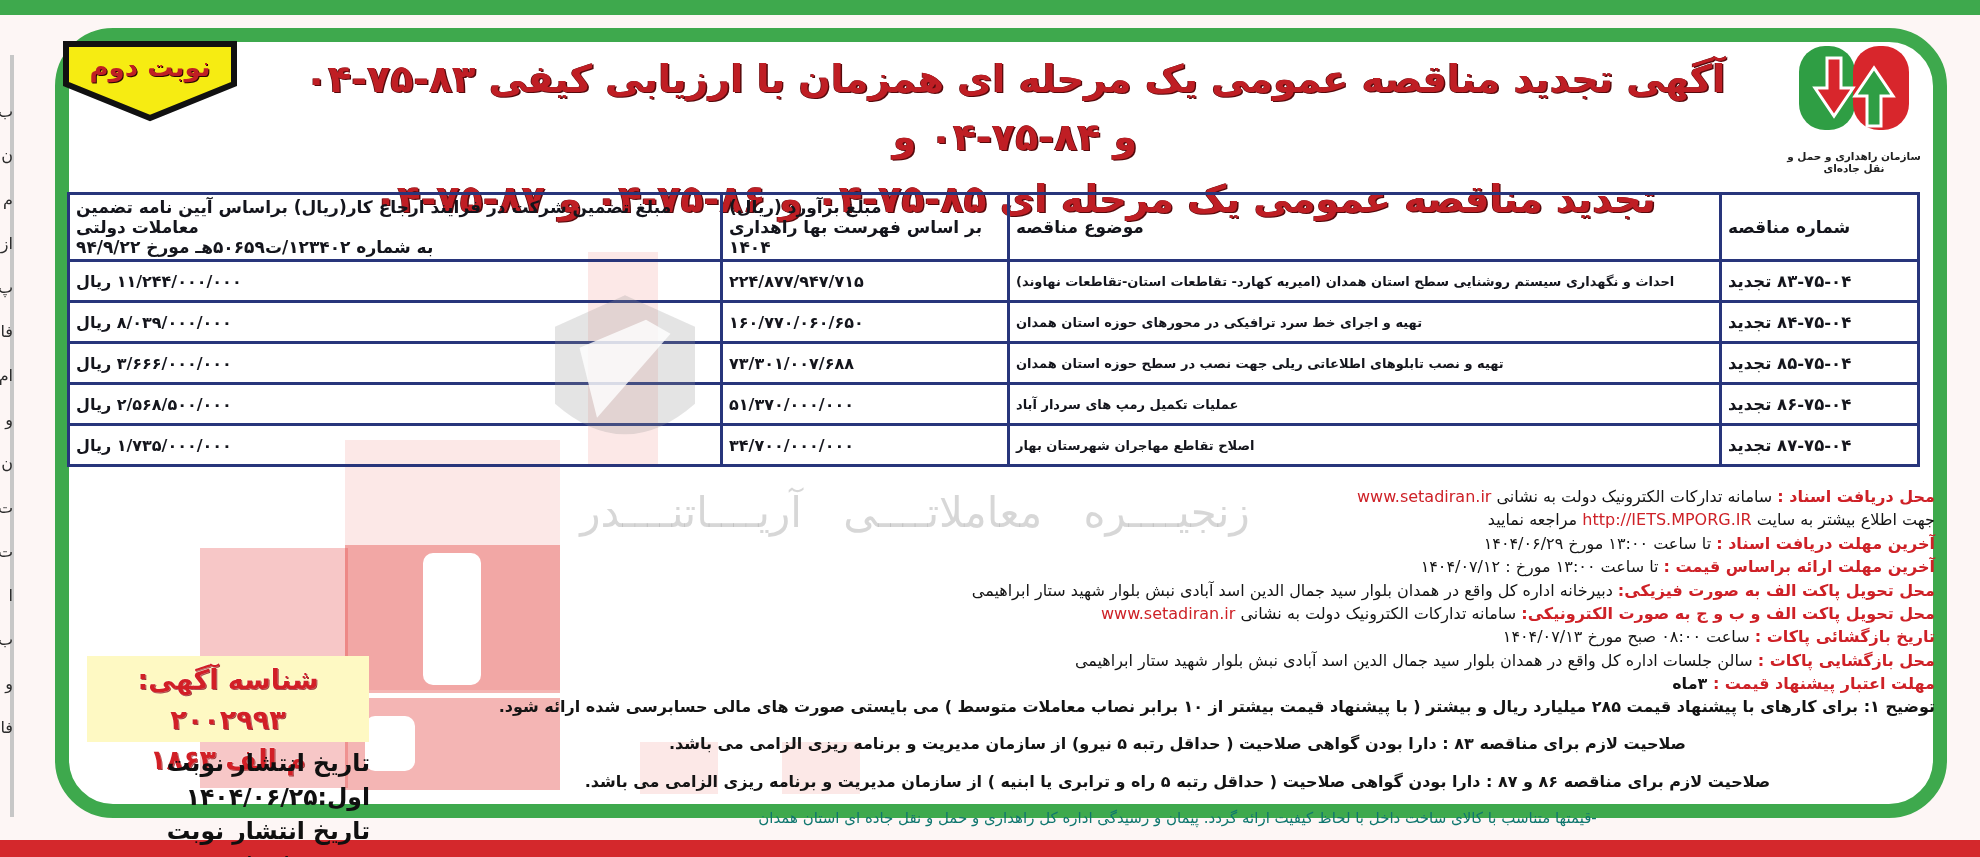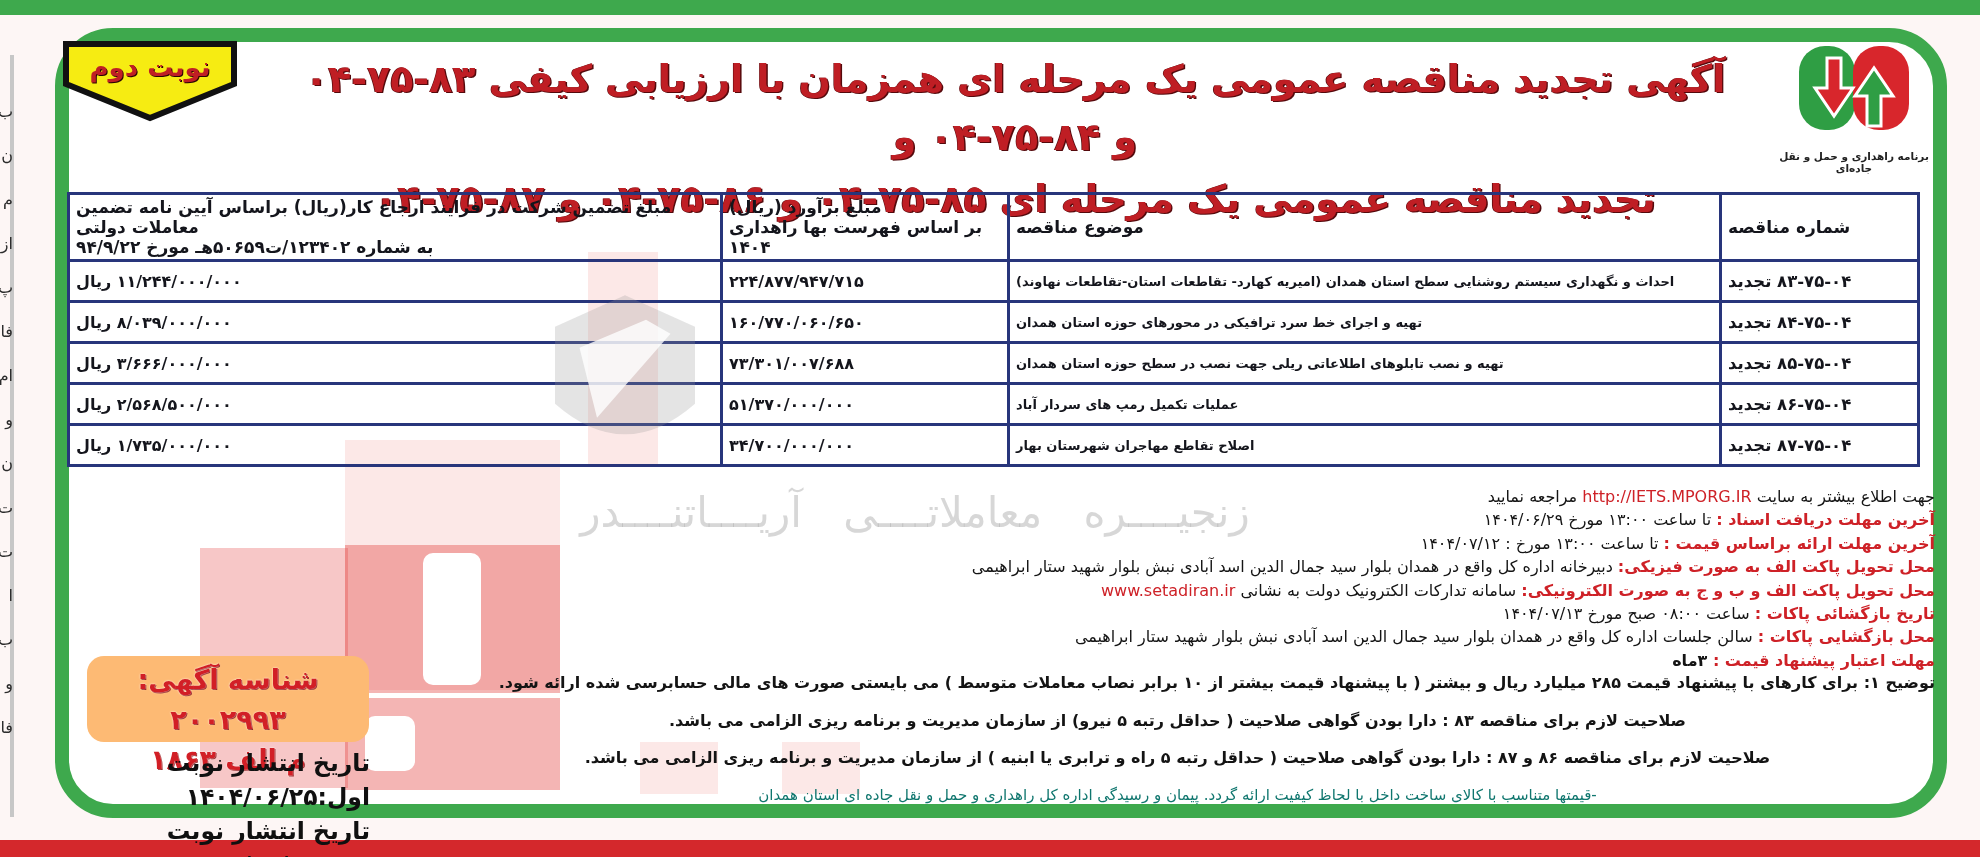--- a/index.html
+++ b/index.html
@@ -39,23 +39,23 @@
   .pre{white-space:pre-line;}
   
   .details{position:absolute;left:420px;top:485px;width:1515px;color:#141414;font-size:16px;}
   .dline{line-height:23.4px;text-align:right;}
   .dline .lbl{color:#ce2127;font-weight:bold;}
   .dline .lnk{color:#ce2127;}
   .dline.b{font-weight:bold;line-height:21.5px;}
   .dline.center{text-align:center;margin-top:16px;}
   .dline.note{font-weight:normal;font-size:15px;line-height:21.5px;color:#0f766e;}
   
-  .adid{position:absolute;left:87px;top:656px;width:282px;height:86px;background:#fdba74;
+  .adid{position:absolute;left:87px;top:656px;width:282px;height:86px;background:#fef9c3;
         text-align:center;color:#d21f26;font-weight:bold;font-size:27px;line-height:40px;
-        text-shadow:0 0 2px #ffffff,1px 1px 0 #8e1215;padding-top:4px;box-sizing:border-box;border-radius:17px;}
+        text-shadow:0 0 2px #ffffff,1px 1px 0 #8e1215;padding-top:4px;box-sizing:border-box;}
   .pubdates{position:absolute;left:48px;top:746px;width:322px;text-align:right;color:#101010;
             font-weight:bold;font-size:23.5px;line-height:34px;}
   
   .wm{pointer-events:none;}
   .wm-latin{position:absolute;left:690px;top:288px;width:600px;font-size:142px;font-weight:bold;
             color:rgba(150,150,150,0.26);direction:ltr;letter-spacing:-4px;}
   .wm-shield{position:absolute;left:555px;top:295px;}
   .wm-fa{position:absolute;left:545px;top:488px;width:740px;text-align:center;font-size:42px;
          color:rgba(160,160,160,0.42);word-spacing:28px;}
   .stamp{position:absolute;background:rgba(226,60,58,0.38);}
@@ -112,21 +112,21 @@
     <div class="t2">تجدید مناقصه عمومی یک مرحله ای ۸۵-۷۵-۰۴ و ۸۶-۷۵-۰۴ و ۸۷-۷۵-۰۴</div>
   </div>
 
   <div class="logo">
     <svg width="118" height="104" viewBox="0 0 118 104">
       <rect x="4" y="6" width="56" height="84" rx="26" fill="#2f9e44"></rect>
       <rect x="58" y="6" width="56" height="84" rx="26" fill="#d8262c"></rect>
       <polygon points="32,18 46,18 46,48 58,48 39,76 20,48 32,48" fill="#d8262c" stroke="#ffffff" stroke-width="3"></polygon>
       <polygon points="86,86 72,86 72,56 60,56 79,28 98,56 86,56" fill="#2f9e44" stroke="#ffffff" stroke-width="3"></polygon>
     </svg>
-    <div class="cap">برنامه راهداری و حمل و نقل جاده‌ای</div>
+    <div class="cap">سازمان راهداری و حمل و نقل جاده‌ای</div>
   </div>
 
   <table class="tender">
     <colgroup>
       <col style="width:198px">
         <col style="width:712px">
         <col style="width:287px">
         <col style="width:653px">
     </colgroup>
     <thead>
@@ -175,20 +175,21 @@
 
   <div class="wm-shield wm">
     <svg width="140" height="170" viewBox="0 0 80 97">
       <path d="M0,18 L40,0 L80,18 L80,62 Q40,97 0,62 Z" fill="rgba(150,150,150,0.26)"></path>
       <path d="M14,30 L52,14 L66,22 L24,70 Z" fill="rgba(255,255,255,0.8)"></path>
     </svg>
   </div>
   <div class="wm-fa wm">زنجیــــره معاملاتــــی آریــــاتنــــدر</div>
 
   <div class="details">
+    <div class="dline"><span class="lbl">محل دریافت اسناد :</span><span> سامانه تدارکات الکترونیک دولت به نشانی </span><span class="lnk" dir="ltr">www.setadiran.ir</span></div>
     <div class="dline"><span>جهت اطلاع بیشتر به سایت </span><span class="lnk" dir="ltr">http://IETS.MPORG.IR</span><span> مراجعه نمایید</span></div>
     <div class="dline"><span class="lbl">آخرین مهلت دریافت اسناد :</span><span> تا ساعت ۱۳:۰۰ مورخ ۱۴۰۴/۰۶/۲۹</span></div>
     <div class="dline"><span class="lbl">آخرین مهلت ارائه براساس قیمت :</span><span> تا ساعت ۱۳:۰۰ مورخ : ۱۴۰۴/۰۷/۱۲</span></div>
     <div class="dline"><span class="lbl">محل تحویل پاکت الف به صورت فیزیکی:</span><span> دبیرخانه اداره کل واقع در همدان بلوار سید جمال الدین اسد آبادی نبش بلوار شهید ستار ابراهیمی</span></div>
     <div class="dline"><span class="lbl">محل تحویل پاکت الف و ب و ج به صورت الکترونیکی:</span><span> سامانه تدارکات الکترونیک دولت به نشانی </span><span class="lnk" dir="ltr">www.setadiran.ir</span></div>
     <div class="dline"><span class="lbl">تاریخ بازگشائی پاکات :</span><span> ساعت ۰۸:۰۰ صبح مورخ ۱۴۰۴/۰۷/۱۳</span></div>
     <div class="dline"><span class="lbl">محل بازگشایی پاکات :</span><span> سالن جلسات اداره کل واقع در همدان بلوار سید جمال الدین اسد آبادی نبش بلوار شهید ستار ابراهیمی</span></div>
     <div class="dline"><span class="lbl">مهلت اعتبار پیشنهاد قیمت :</span><span style="font-weight:bold"> ۳ماه</span></div>
     <div class="dline b"><span>توضیح ۱: برای کارهای با پیشنهاد قیمت ۲۸۵ میلیارد ریال و بیشتر ( با پیشنهاد قیمت بیشتر از ۱۰ برابر نصاب معاملات متوسط ) می بایستی صورت های مالی حسابرسی شده ارائه شود.</span></div>
     <div class="dline b center"><span>صلاحیت لازم برای مناقصه ۸۳ : دارا بودن گواهی صلاحیت ( حداقل رتبه ۵ نیرو) از سازمان مدیریت و برنامه ریزی الزامی می باشد.</span></div>

